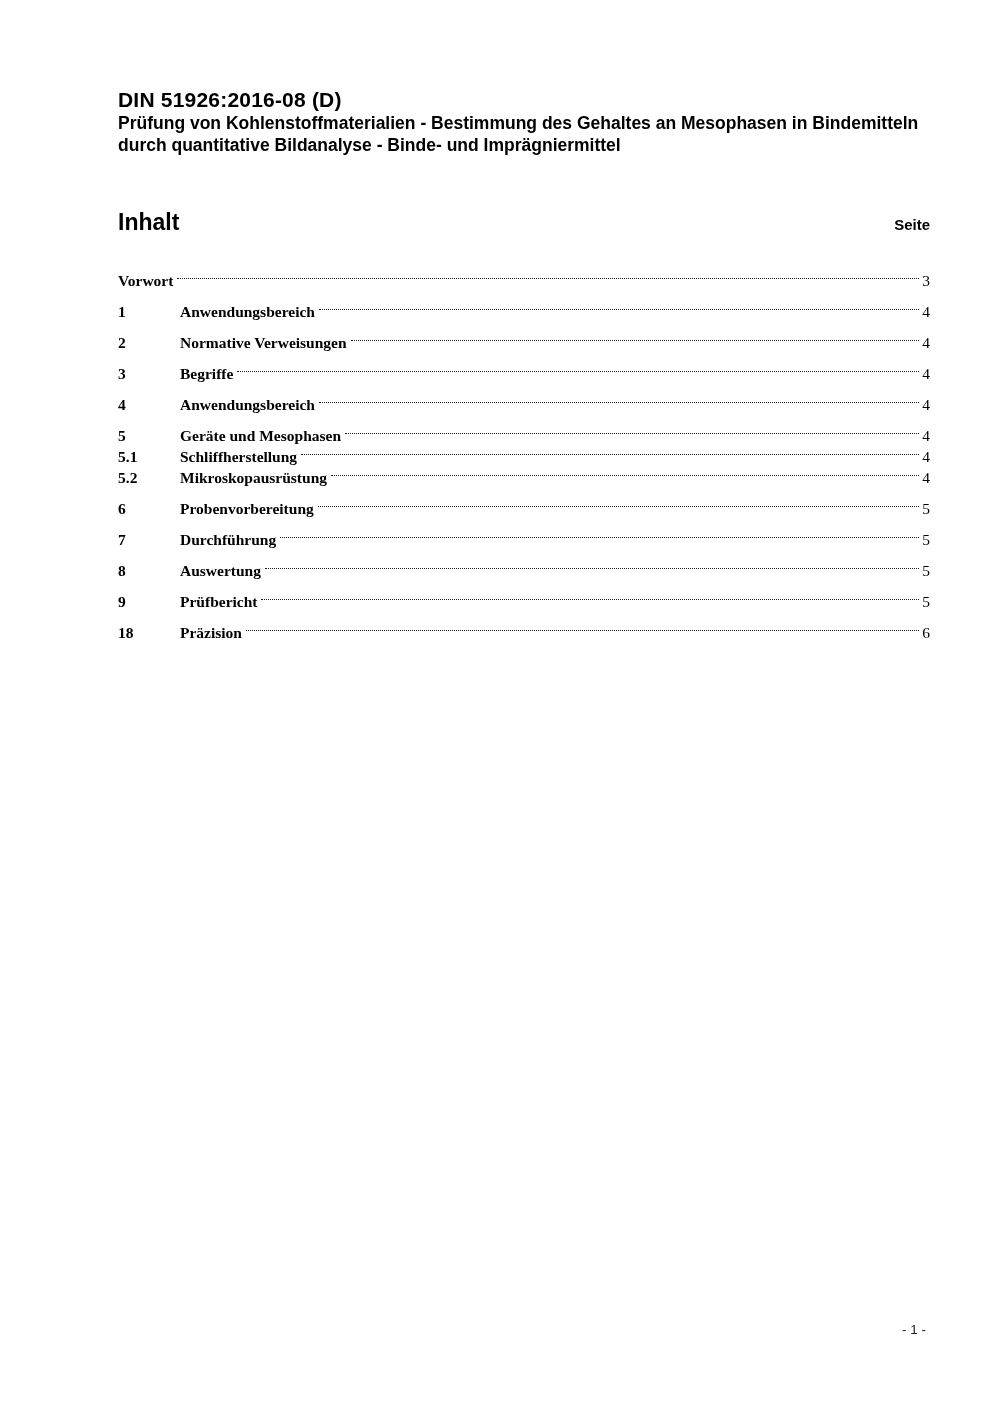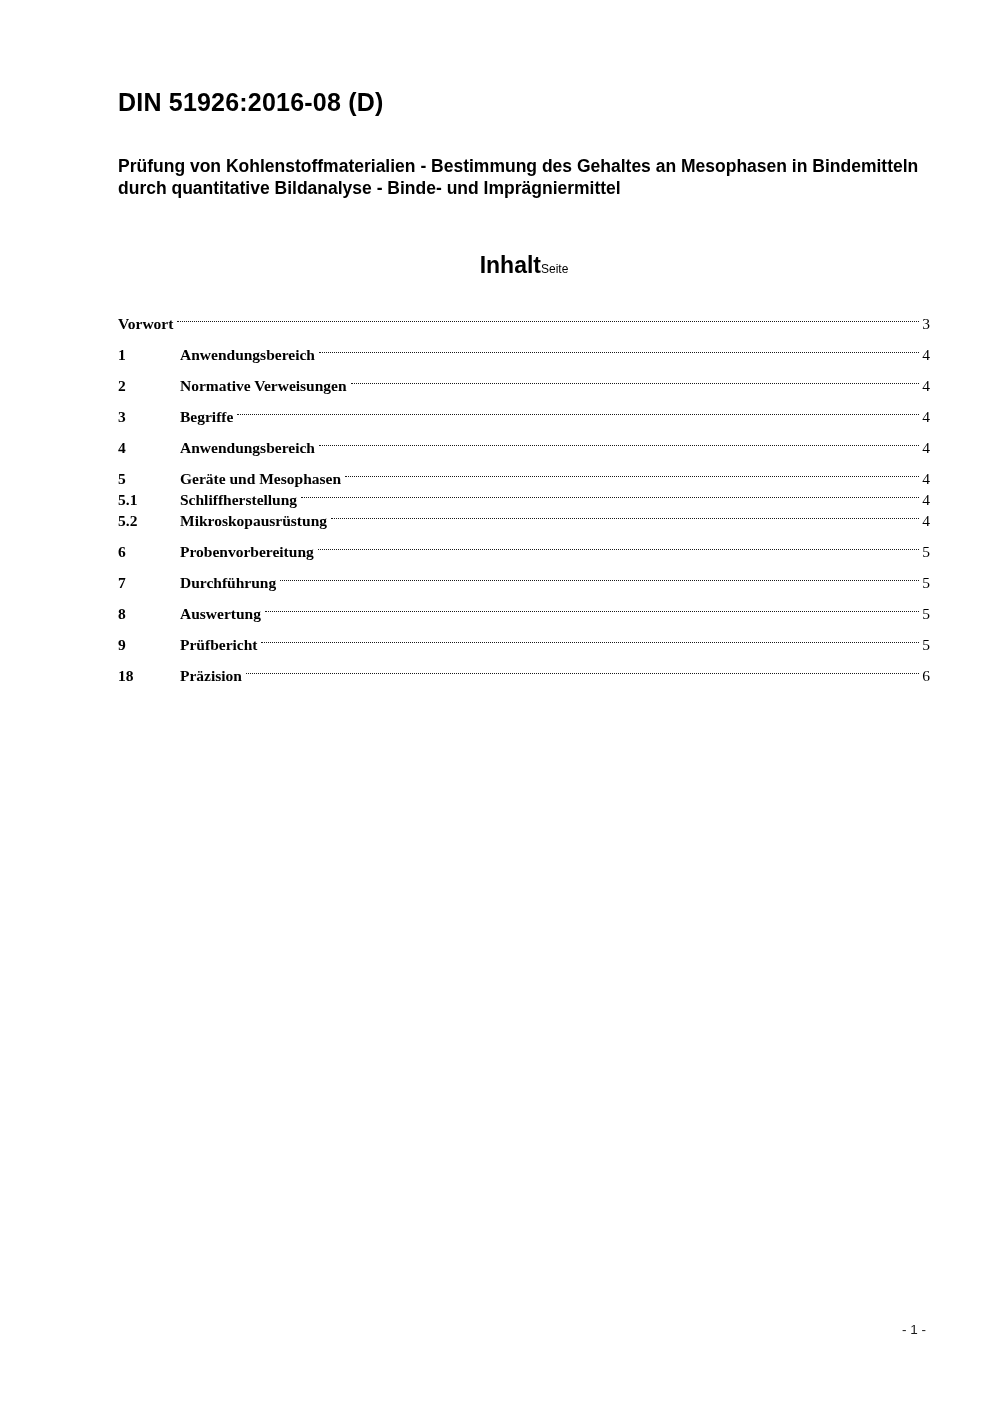--- a/index.html
+++ b/index.html
@@ -10,45 +10,44 @@
     position: relative;
     font-family: "Liberation Sans", sans-serif;
     color: #000000;
   }
   .page {
     position: absolute;
     inset: 0;
     padding: 88px 62px 0 118px;
   }
   .doc-number {
-    font-size: 25px;
+    font-size: 21px;
     font-weight: bold;
     letter-spacing: 0.2px;
-    margin-bottom: 38px;
   }
   .doc-title {
     font-size: 17.5px;
     font-weight: bold;
     line-height: 1.28;
     max-width: 812px;
     margin-bottom: 52px;
   }
   .toc-header {
     display: flex;
-    justify-content: center;
+    justify-content: space-between;
     align-items: baseline;
     margin-bottom: 34px;
   }
   .toc-heading {
     font-size: 23px;
     font-weight: bold;
   }
   .seite-label {
-    font-size: 12px;
-    font-weight: normal;
+    font-size: 15px;
+    font-weight: bold;
   }
   .toc-list {
     font-family: "Liberation Serif", serif;
     font-size: 15.5px;
   }
   .toc-row {
     display: flex;
     align-items: center;
     line-height: 21px;
     margin-top: 10px;

